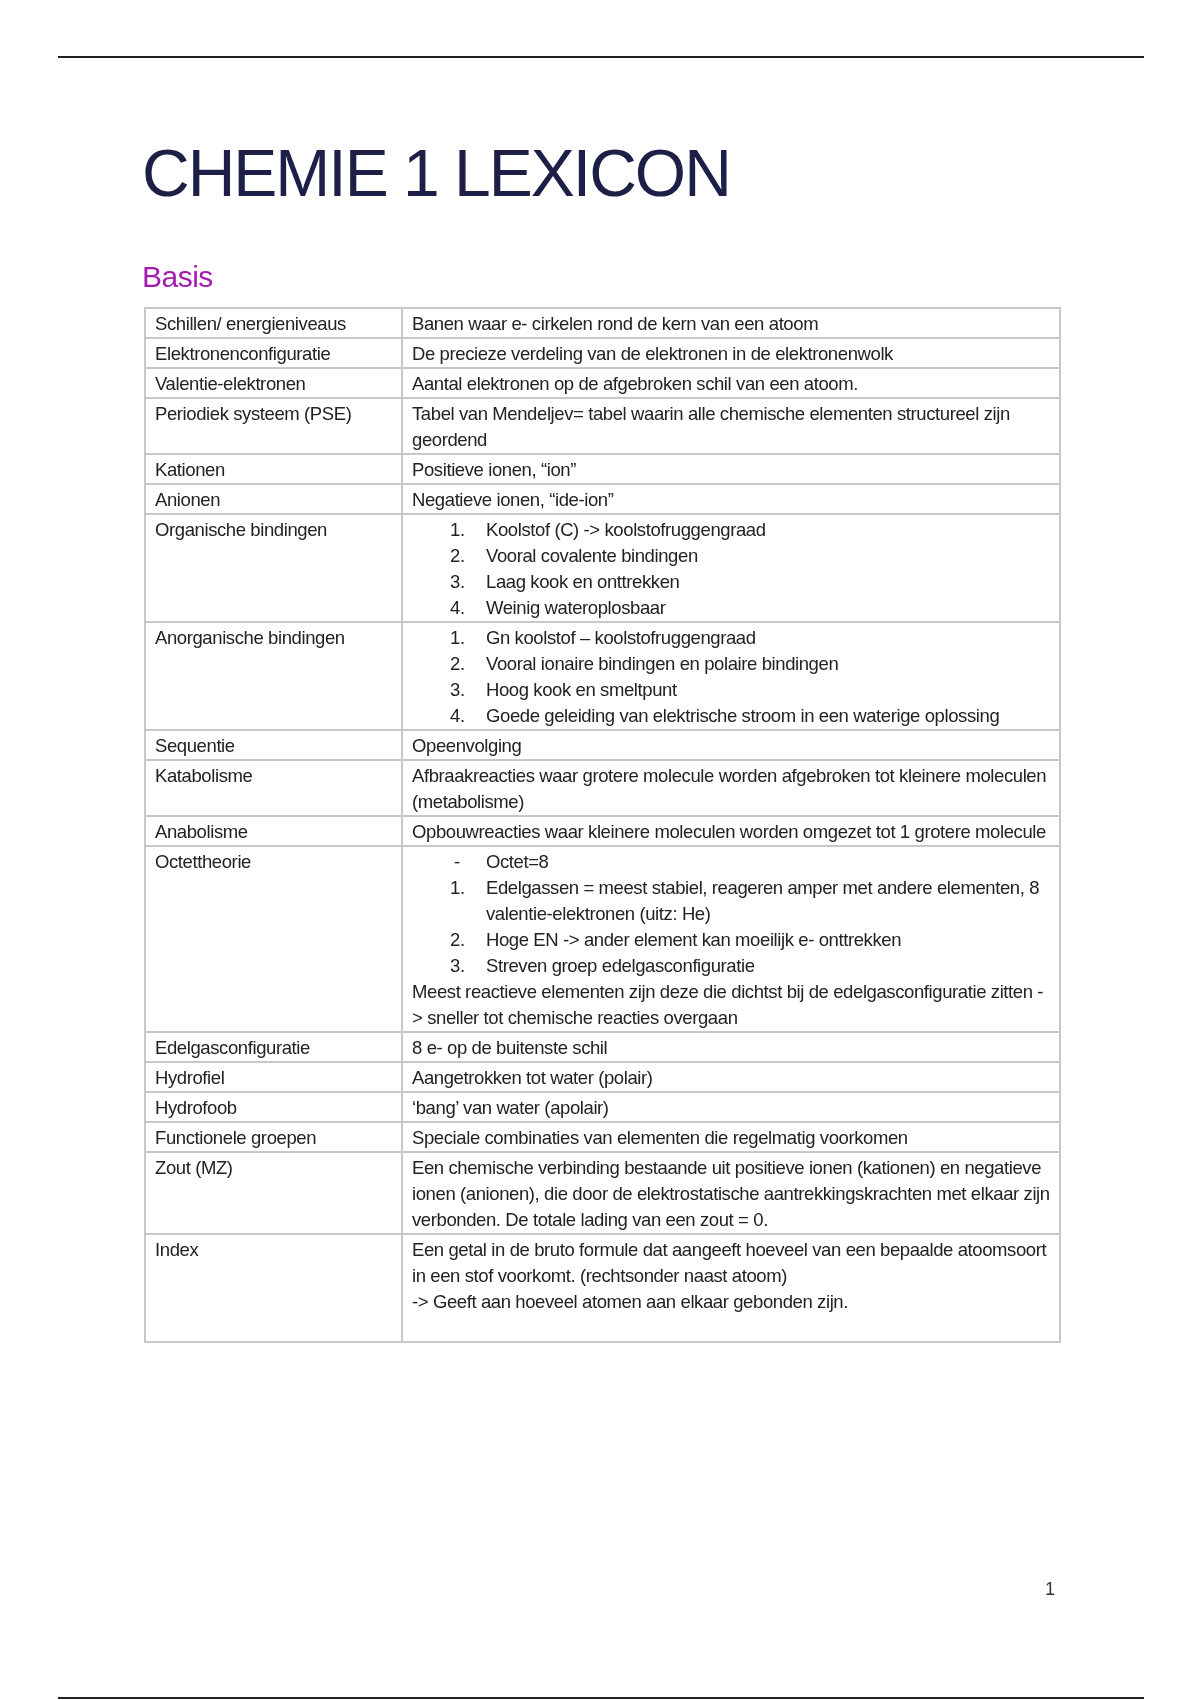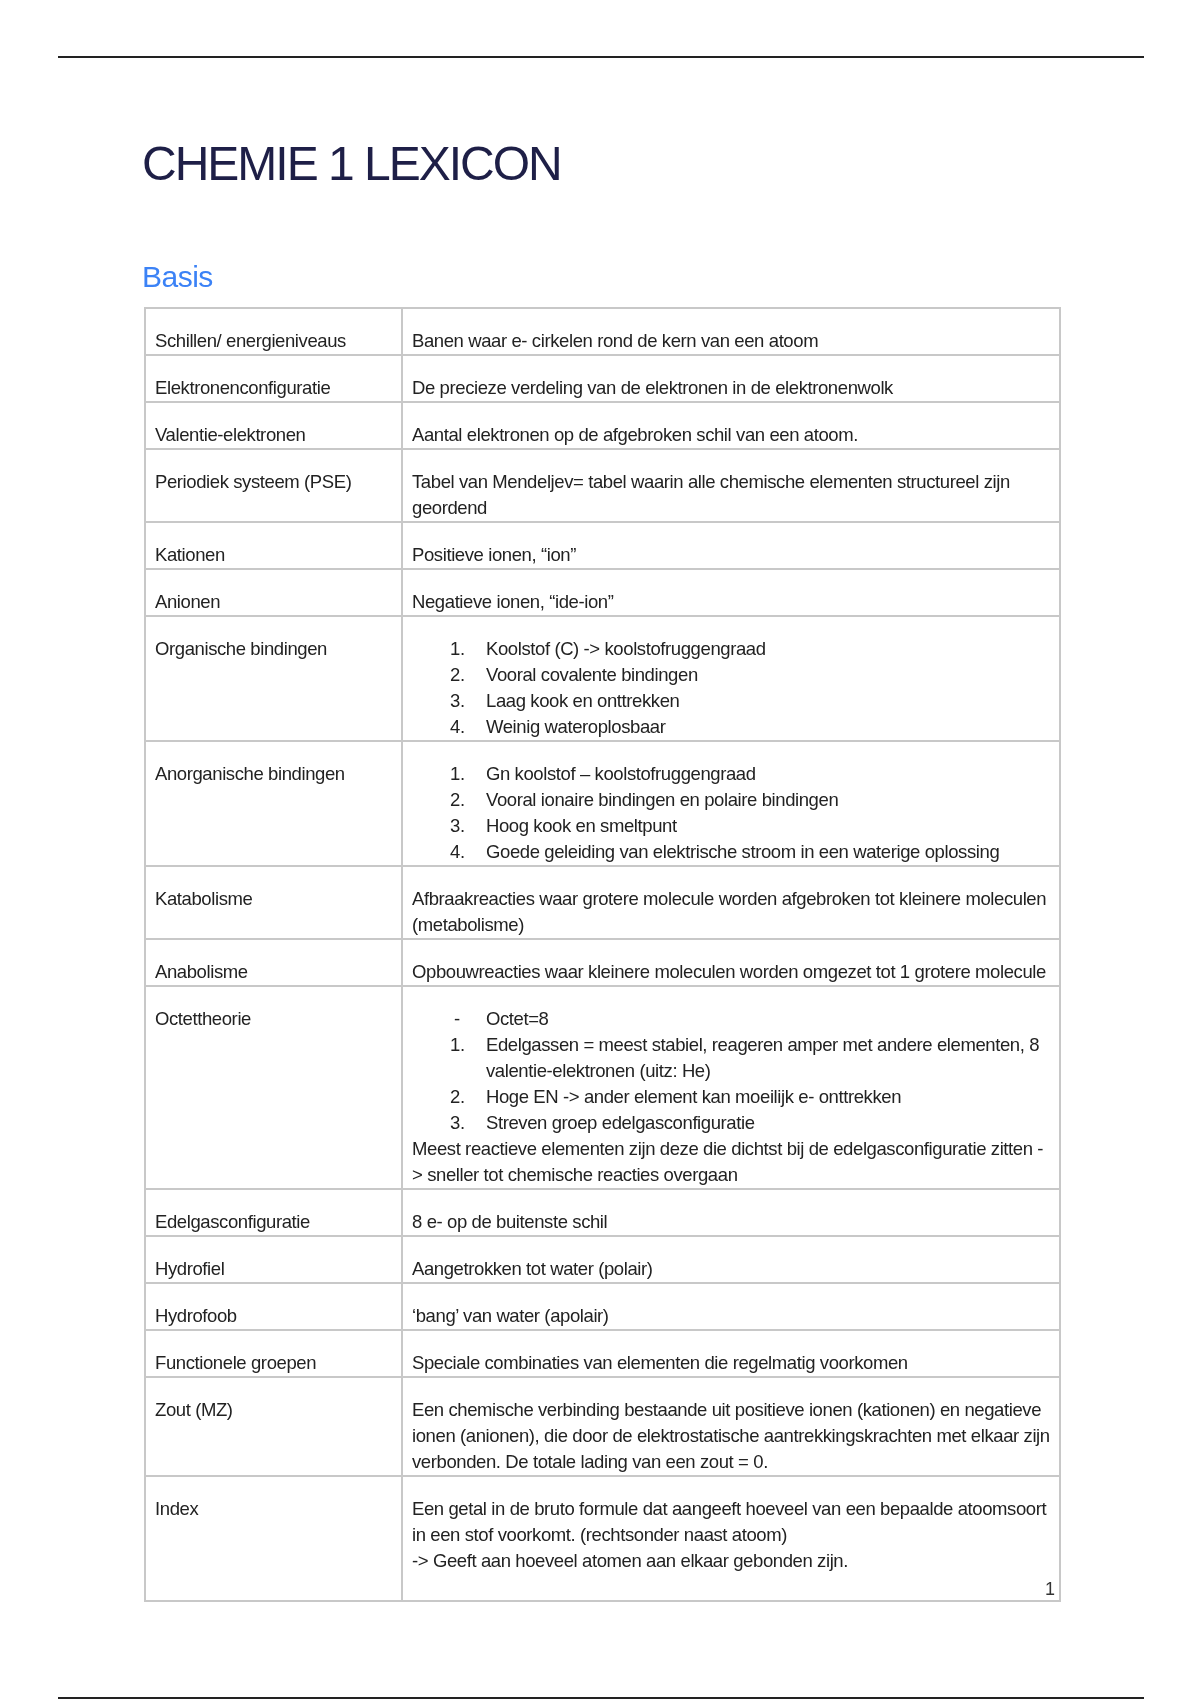--- a/index.html
+++ b/index.html
@@ -3,26 +3,26 @@
   <meta charset="utf-8">
   <style>
     html, body { margin: 0; padding: 0; background: #ffffff; }
     body { width: 1200px; height: 1700px; position: relative; overflow: hidden;
            font-family: "Liberation Sans", sans-serif; color: #222222; }
     .rule { position: absolute; left: 58px; width: 1086px; height: 2px; background: #222222; }
     .rule.top { top: 56px; }
     .rule.bottom { top: 1697px; }
     .title { position: absolute; left: 142px; top: 140px; margin: 0;
              font-family: "Liberation Sans", sans-serif; font-weight: normal;
-             font-size: 48px; letter-spacing: -2px; color: #1e1f47; line-height: 1; }
+             font-size: 66px; letter-spacing: -2px; color: #1e1f47; line-height: 1; }
     .section { position: absolute; left: 142px; top: 262px; margin: 0;
-               font-weight: normal; font-size: 30px; color: #3b82f6; line-height: 1; letter-spacing: -0.5px; }
+               font-weight: normal; font-size: 30px; color: #a21caf; line-height: 1; letter-spacing: -0.5px; }
     table.lex { position: absolute; left: 144px; top: 307px; width: 917px;
                 border-collapse: collapse; font-size: 18.5px; line-height: 26px; letter-spacing: -0.4px; }
-    table.lex td { border: 2px solid #c8c8c8; vertical-align: top; padding: 19px 8px 0 9px; }
+    table.lex td { border: 2px solid #c8c8c8; vertical-align: top; padding: 2px 8px 0 9px; }
     table.lex td.term { width: 238px; }
     ol, ul { margin: 0; padding: 0; list-style: none; }
     li { position: relative; padding-left: 74px; }
     li .num { position: absolute; left: 38px; width: 28px; text-align: left; }
     li.dash .num { left: 42px; }
     .extra-space { height: 26px; }
     .page-num { position: absolute; left: 1045px; top: 1579px; font-size: 18px; color: #333333; }
   </style>
 </head>
 <body>
@@ -86,20 +86,26 @@
         <td class="def">
           <ol>
             <li><span class="num">1.</span><span>Gn koolstof – koolstofruggengraad</span></li>
             <li><span class="num">2.</span><span>Vooral ionaire bindingen en polaire bindingen</span></li>
             <li><span class="num">3.</span><span>Hoog kook en smeltpunt</span></li>
             <li><span class="num">4.</span><span>Goede geleiding van elektrische stroom in een waterige oplossing</span></li>
           </ol>
         </td>
       </tr>
       <tr>
+        <td class="term"><span>Sequentie</span></td>
+        <td class="def">
+          <div>Opeenvolging</div>
+        </td>
+      </tr>
+      <tr>
         <td class="term"><span>Katabolisme</span></td>
         <td class="def">
           <div>Afbraakreacties waar grotere molecule worden afgebroken tot kleinere moleculen (metabolisme)</div>
         </td>
       </tr>
       <tr>
         <td class="term"><span>Anabolisme</span></td>
         <td class="def">
           <div>Opbouwreacties waar kleinere moleculen worden omgezet tot 1 grotere molecule</div>
         </td>

